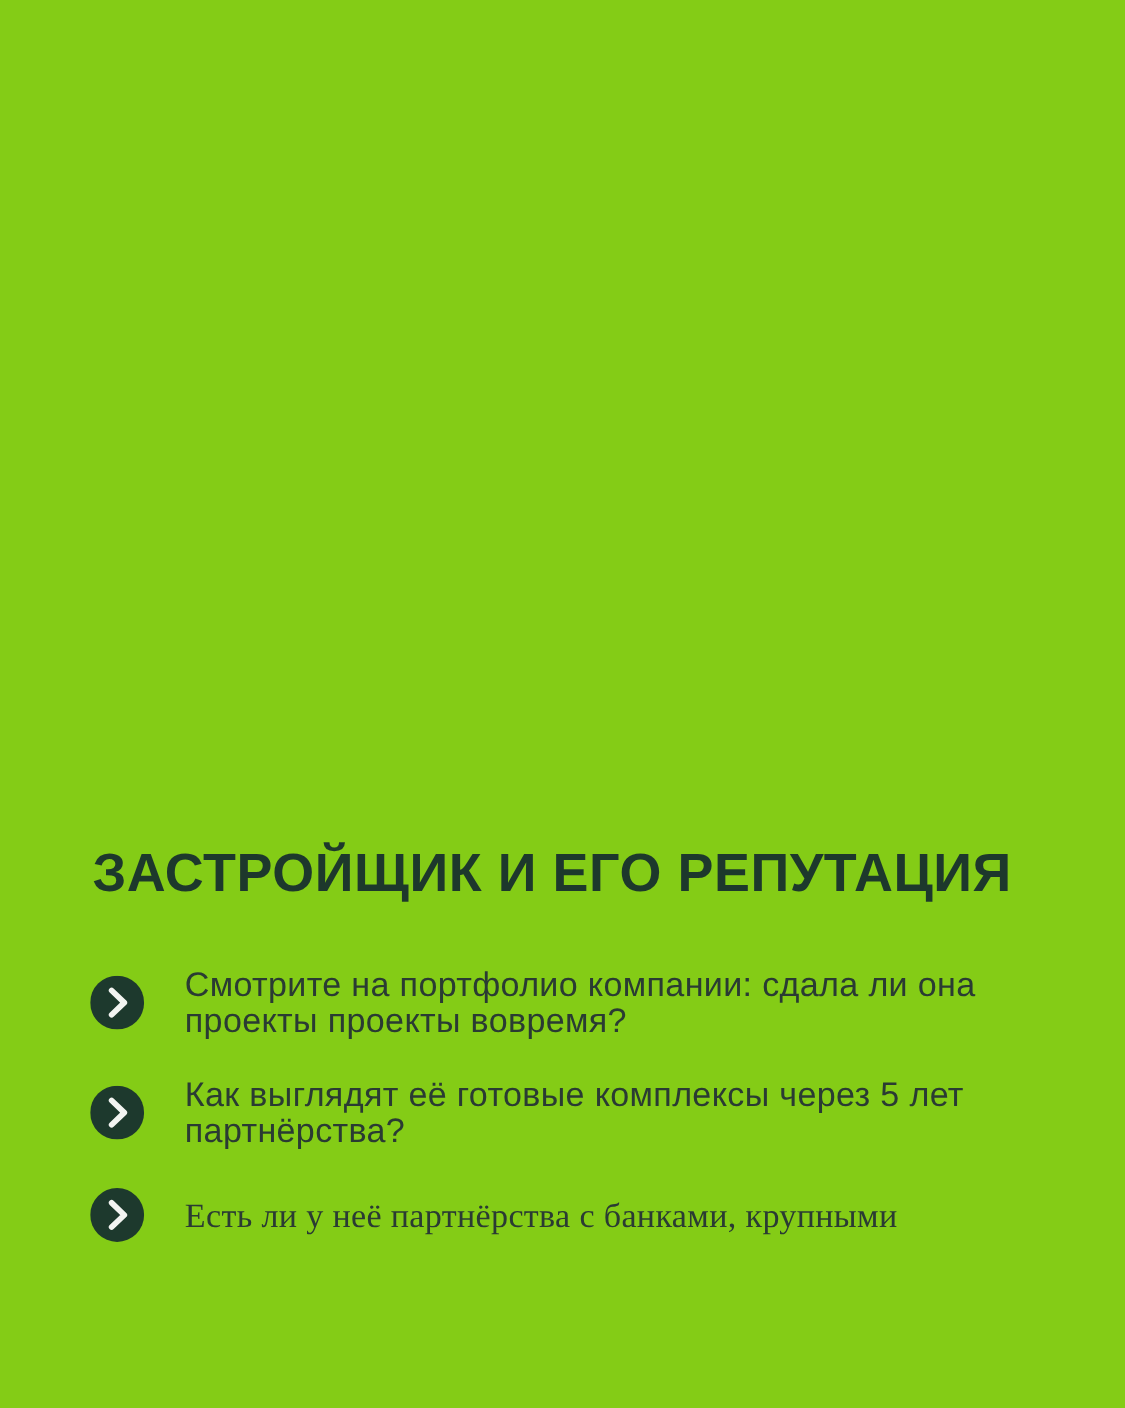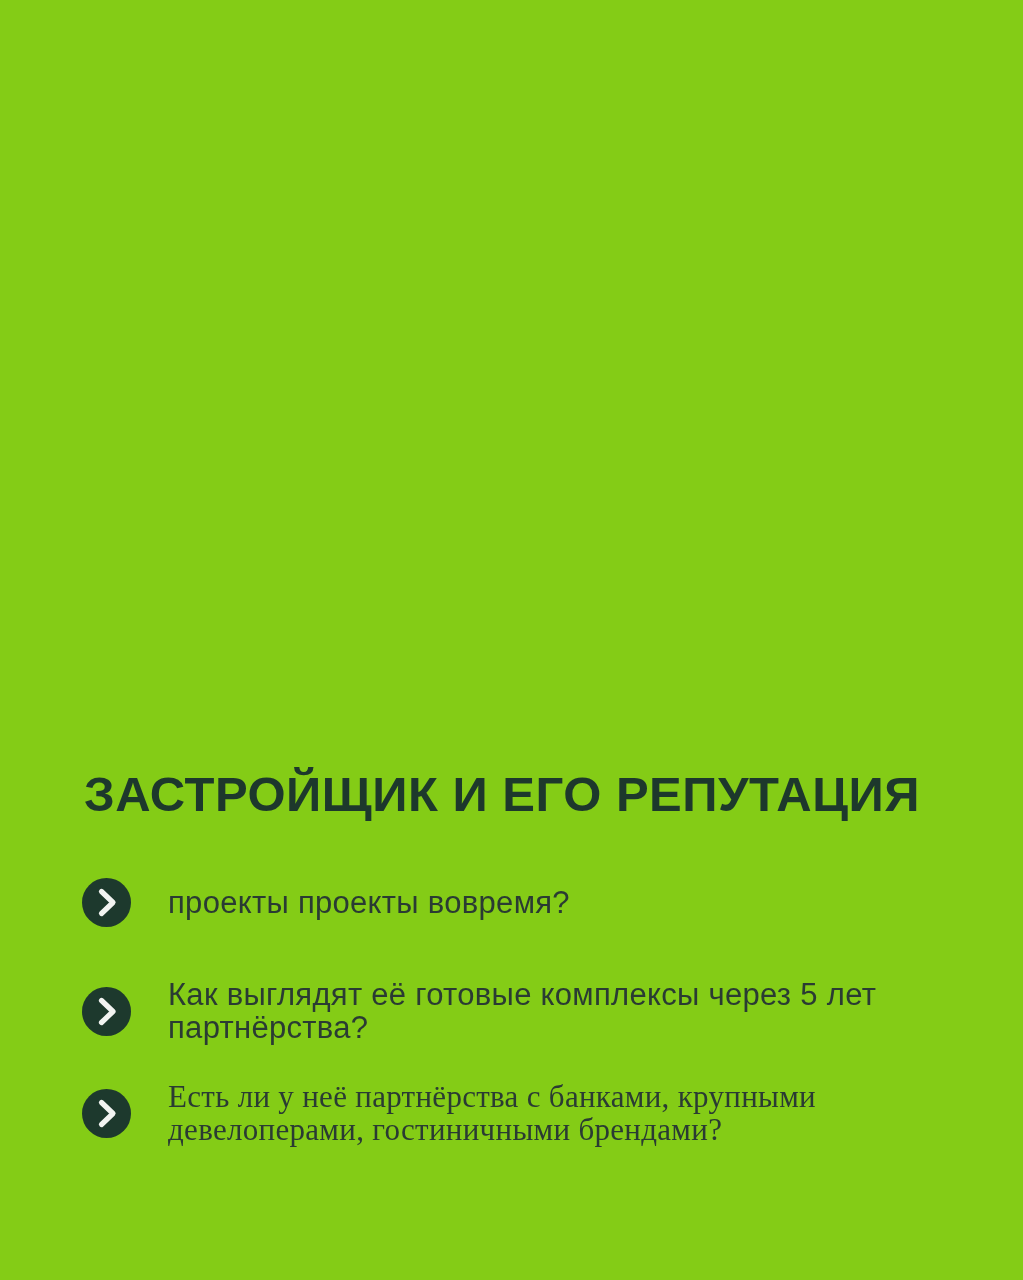--- a/index.html
+++ b/index.html
@@ -72,20 +72,21 @@
   <h1 class="page-title">ЗАСТРОЙЩИК И ЕГО РЕПУТАЦИЯ</h1>
 
   <div class="bullet bullet-1">
     <span class="icon">
       <svg viewBox="0 0 49 49" xmlns="http://www.w3.org/2000/svg">
         <circle cx="24.5" cy="24.5" r="24.5" fill="#1d392d"></circle>
         <path d="M19.5 13.5 L31 24.5 L19.5 35.5" fill="none" stroke="#f2f4f1" stroke-width="5.2" stroke-linecap="round" stroke-linejoin="round"></path>
       </svg>
     </span>
     <div class="text">
+      <div class="line">Смотрите на портфолио компании: сдала ли она</div>
       <div class="line">проекты проекты вовремя?</div>
     </div>
   </div>
 
   <div class="bullet bullet-2">
     <span class="icon">
       <svg viewBox="0 0 49 49" xmlns="http://www.w3.org/2000/svg">
         <circle cx="24.5" cy="24.5" r="24.5" fill="#1d392d"></circle>
         <path d="M19.5 13.5 L31 24.5 L19.5 35.5" fill="none" stroke="#f2f4f1" stroke-width="5.2" stroke-linecap="round" stroke-linejoin="round"></path>
       </svg>
@@ -98,17 +99,16 @@
 
   <div class="bullet bullet-3">
     <span class="icon">
       <svg viewBox="0 0 49 49" xmlns="http://www.w3.org/2000/svg">
         <circle cx="24.5" cy="24.5" r="24.5" fill="#1d392d"></circle>
         <path d="M19.5 13.5 L31 24.5 L19.5 35.5" fill="none" stroke="#f2f4f1" stroke-width="5.2" stroke-linecap="round" stroke-linejoin="round"></path>
       </svg>
     </span>
     <div class="text">
       <div class="line">Есть ли у неё партнёрства с банками, крупными</div>
-      <div class="line">девелоперами, гостиничными брендами?</div>
     </div>
   </div>
 
 </div>
 
 </body></html>

